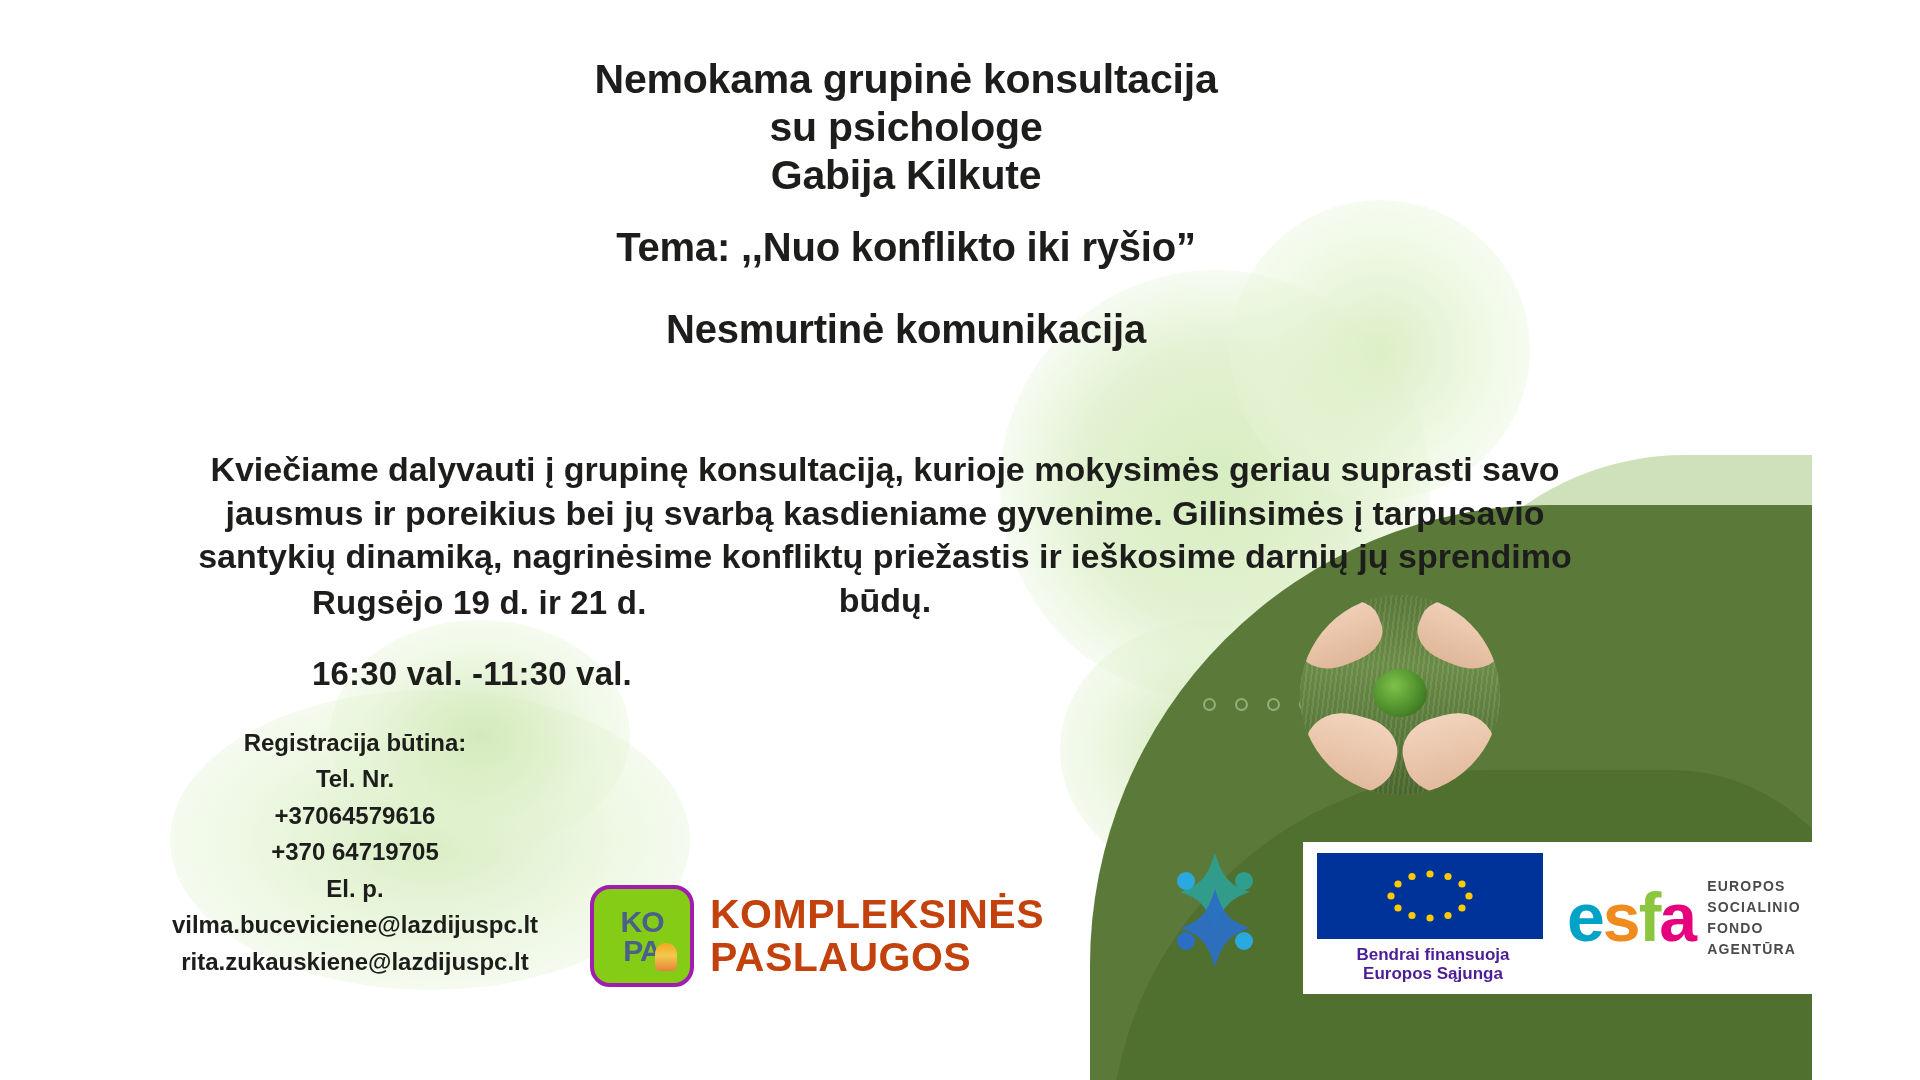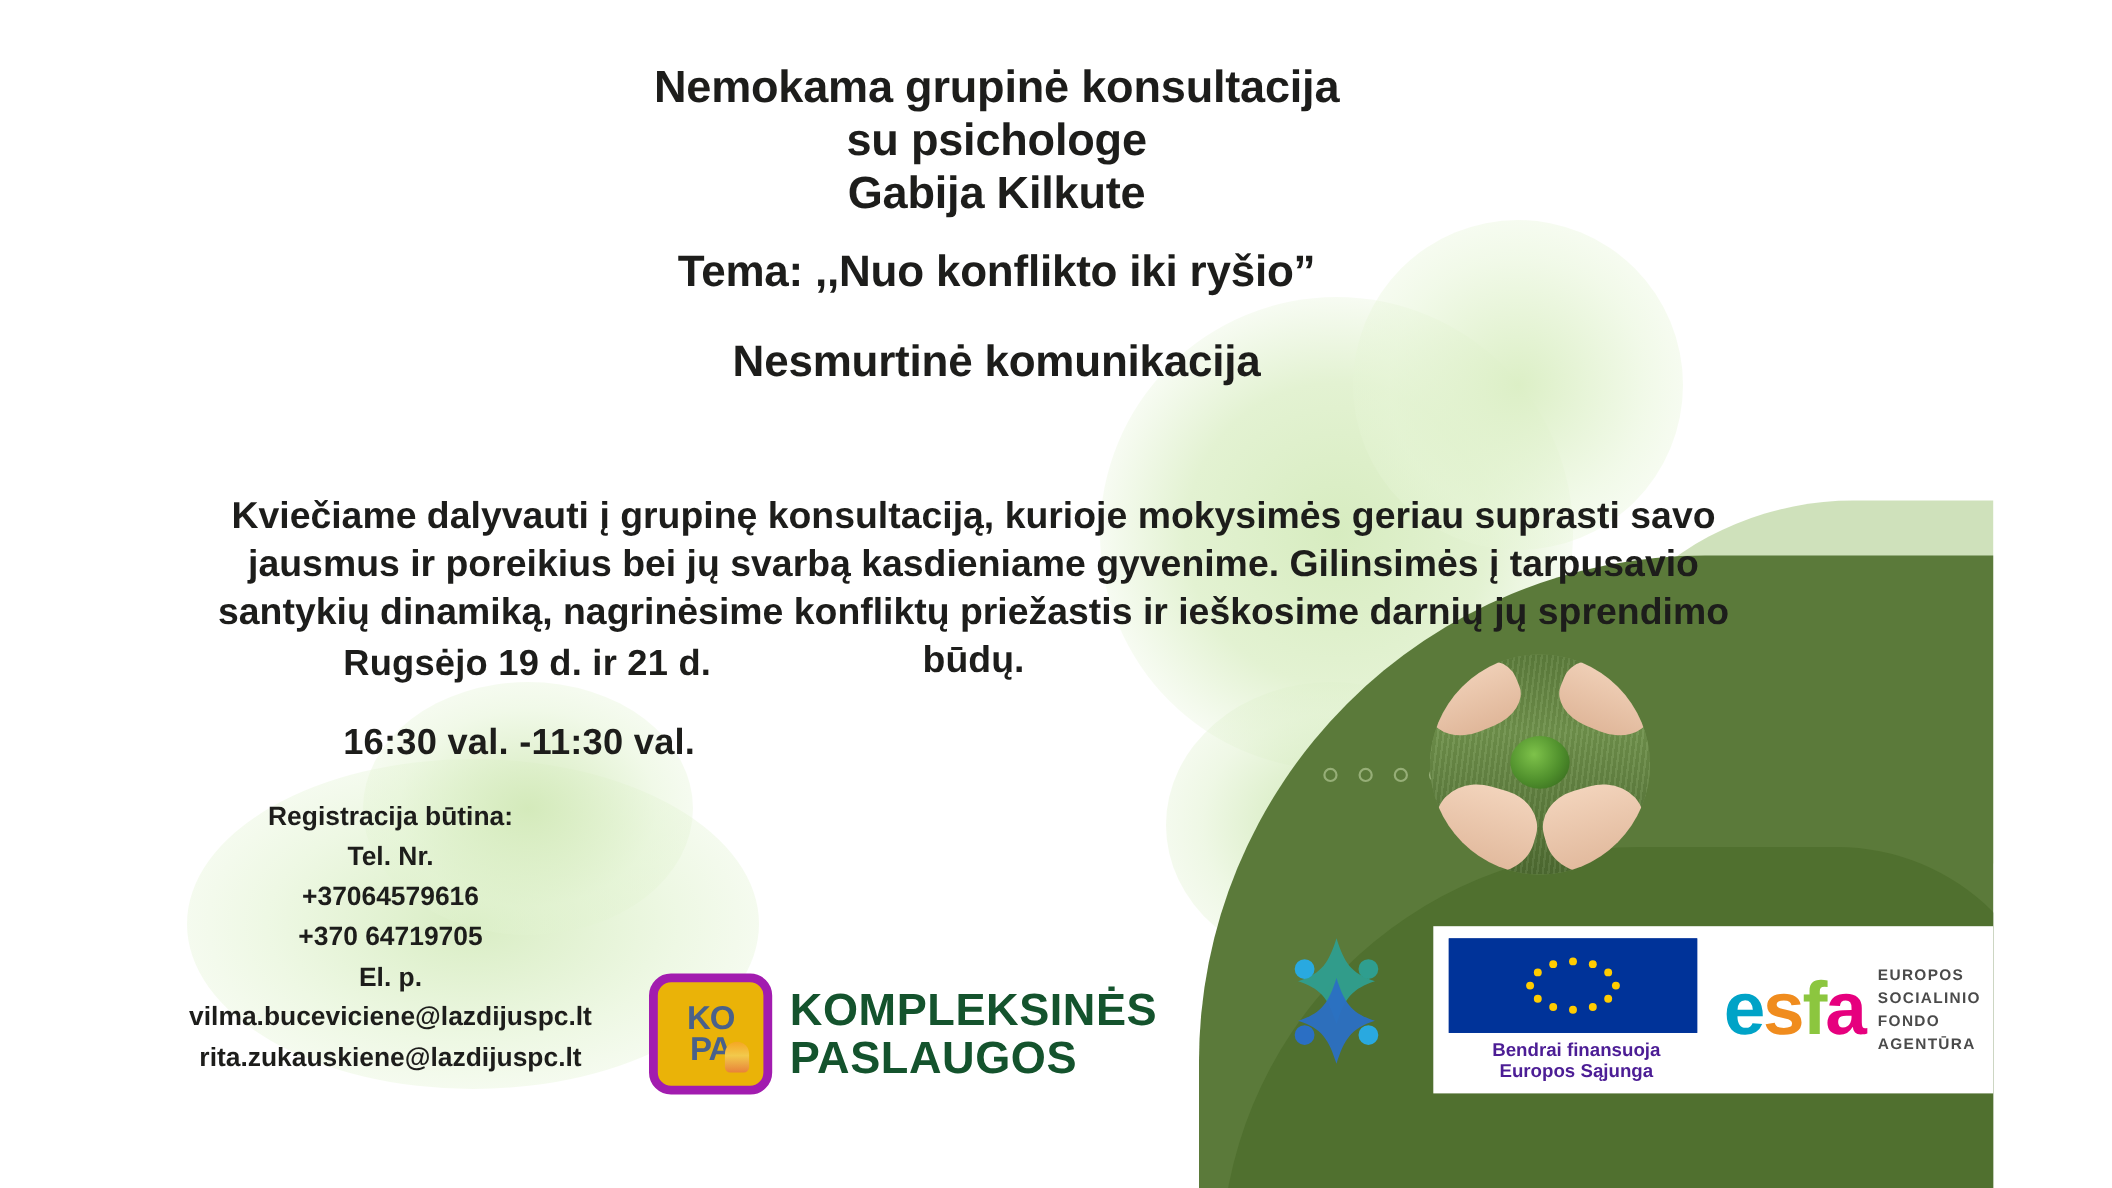--- a/index.html
+++ b/index.html
@@ -193,24 +193,24 @@
   #kopa-logo {
     position: absolute;
     left: 590px;
     top: 885px;
     display: flex;
     align-items: center;
     gap: 16px;
   }
   #kopa-mark {
     width: 96px; height: 94px;
-    border: 8px solid #a21caf;
+    border: 4px solid #a21caf;
     border-radius: 20px;
     position: relative;
-    background: #eab308;
+    background: #84cc16;
   }
   #kopa-mark .kopa-text {
     position: absolute;
     inset: 0;
     display: flex;
     flex-direction: column;
     justify-content: center;
     align-items: center;
     font-weight: 700;
     font-size: 30px;
@@ -219,21 +219,21 @@
     letter-spacing: -1px;
   }
   #kopa-mark .kopa-dot {
     position: absolute;
     right: 13px; bottom: 12px;
     width: 22px; height: 28px;
     border-radius: 11px 11px 5px 5px;
     background: linear-gradient(180deg, #f5a623 0%, #f2c94c 45%, #e8823a 100%);
   }
   #kopa-words {
-    color: #14532d;
+    color: #c2410c;
     font-weight: 700;
     font-size: 41px;
     line-height: 1.06;
     letter-spacing: 0.5px;
   }
 
   
   #people-emblem {
     position: absolute;
     left: 1150px;

